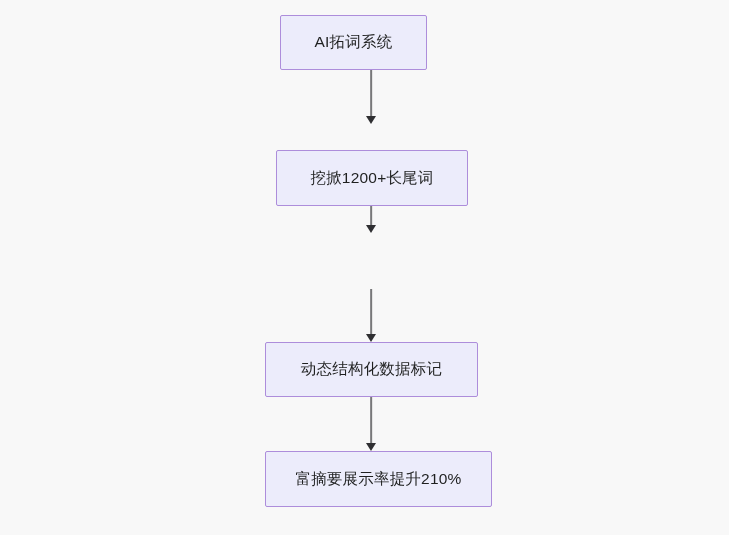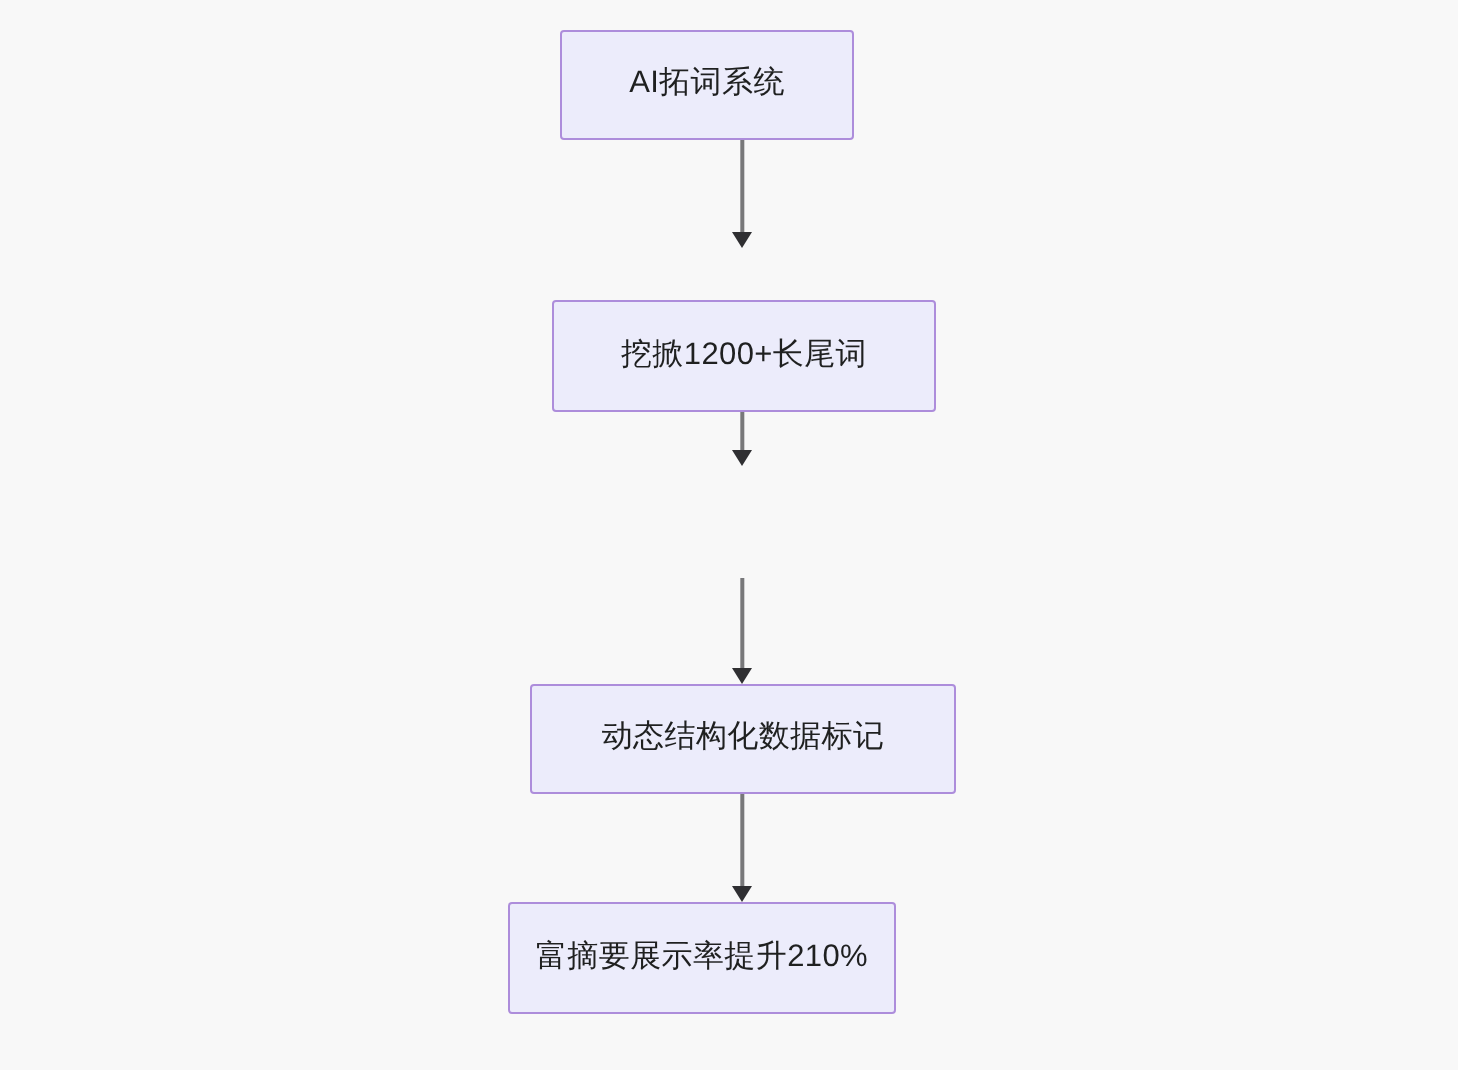--- a/index.html
+++ b/index.html
@@ -97,17 +97,17 @@
 
   <div class="node" style="left:276px; top:124px; width:192px; height:56px;margin-top:26px;">
     <span class="node-label">挖掀1200+长尾词</span>
   </div>
 
 
   <div class="node" style="left:265px; top:342px; width:213px; height:55px;">
     <span class="node-label">动态结构化数据标记</span>
   </div>
 
-  <div class="node" style="left:254px; top:451px; width:194px; height:56px;">
+  <div class="node" style="left:265px; top:451px; width:227px; height:56px;">
     <span class="node-label">富摘要展示率提升210%</span>
   </div>
 
 </div>
 
 </body></html>

